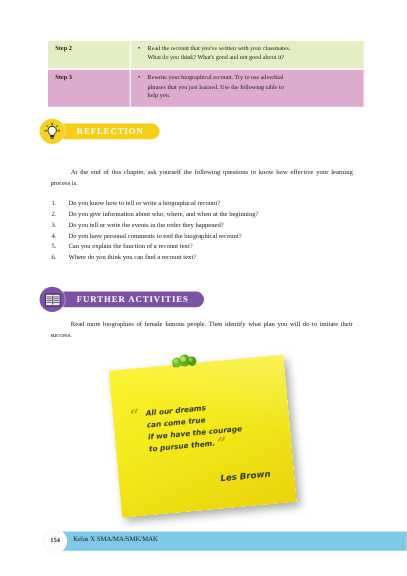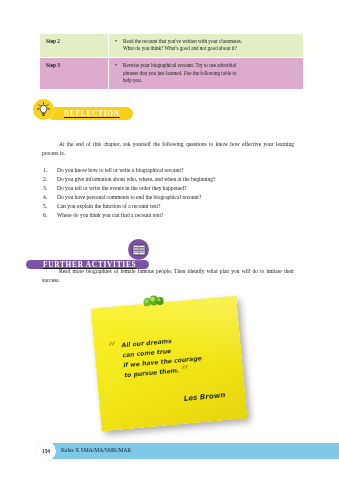--- a/index.html
+++ b/index.html
@@ -61,23 +61,22 @@
     left: 1px;
     top: -0.5px;
     font-size: 5.5px;
     line-height: 1.42;
   }
 
   
   .section-header {
     position: absolute;
     display: flex;
-    align-items: flex-end;
+    align-items: center;
     height: 21px;
-    text-decoration: underline;
   }
   .sec-icon {
     width: 21px;
     height: 21px;
     border-radius: 50%;
     display: flex;
     align-items: center;
     justify-content: center;
     position: relative;
     z-index: 3;
@@ -97,21 +96,21 @@
     font-size: 7.3px;
     letter-spacing: 0.75px;
     position: relative;
     z-index: 2;
   }
 
   .reflection-header { left: 33px; top: 99px; }
   .reflection-header .sec-icon { background: #f5d21f; }
   .reflection-header .sec-pill { background: #f7cf18; }
 
-  .activities-header { left: 33px; top: 239px; flex-direction: column; }
+  .activities-header { left: 33px; top: 239px; }
   .activities-header .sec-icon { background: #7c52a5; }
   .activities-header .sec-pill { background: #7c52a5; }
 
   
   .para {
     position: absolute;
     font-size: 5.5px;
     line-height: 1.55;
     text-align: justify;
   }

